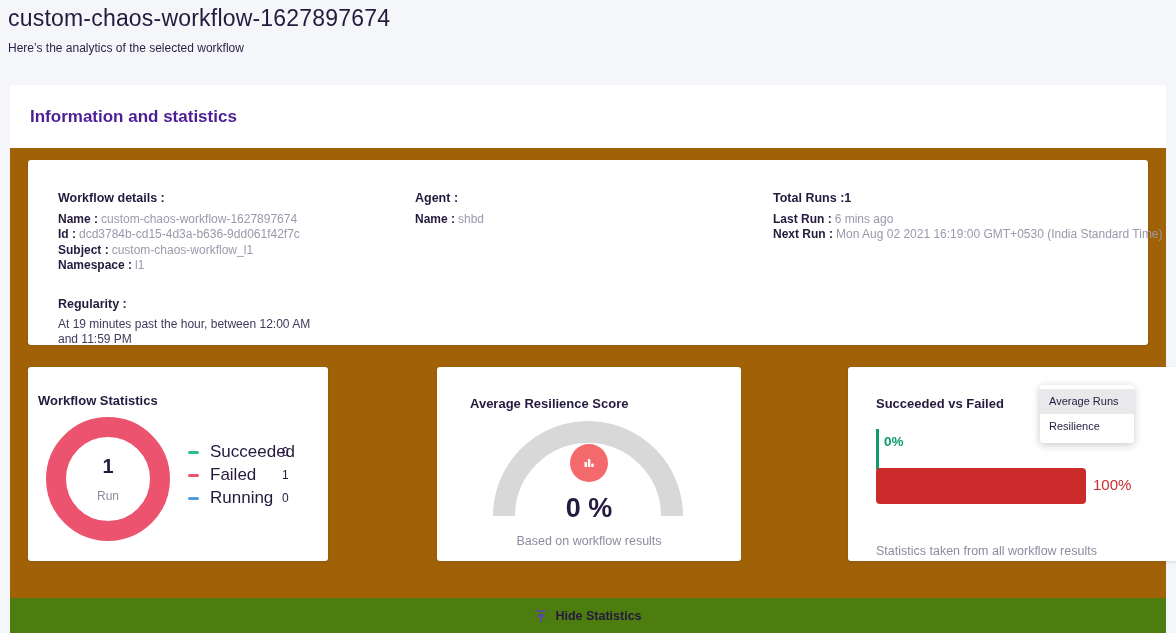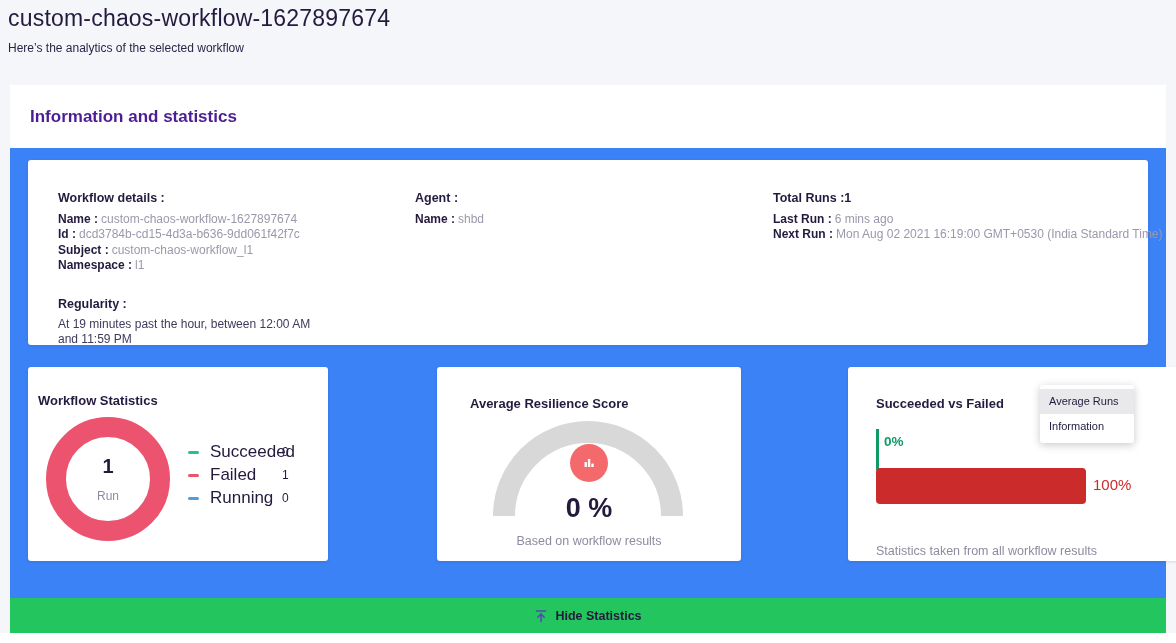--- a/index.html
+++ b/index.html
@@ -10,21 +10,21 @@
     color:#241a3e;
   }
   .page-header{position:absolute;left:8px;top:0;}
   .page-title{font-size:23px;font-weight:500;margin:5px 0 0 0;color:#241a3e;letter-spacing:.2px;}
   .page-subtitle{font-size:12px;color:#2b2448;margin-top:9px;}
 
   .content{position:absolute;left:10px;right:10px;top:85px;}
   .section-band{background:#ffffff;height:63px;display:flex;align-items:center;}
   .section-title{font-size:17px;font-weight:600;margin-left:20px;color:#4c1d95;}
 
-  .panel{position:relative;background:#3b82f6;height:450px;}
+  .panel{position:relative;background:#a16207;height:450px;}
 
   .info-card{
     position:absolute;left:18px;top:12px;width:1120px;height:185px;
     background:#fff;border-radius:3px;box-shadow:0 1px 3px rgba(50,50,90,.14);
   }
   .col{position:absolute;top:0;font-size:12px;}
   .col1{left:30px;width:340px;}
   .col2{left:387px;width:340px;}
   .col3{left:745px;width:375px;}
   .h{font-weight:700;font-size:12.5px;margin-top:24px;margin-bottom:6px;color:#241a3e;}
@@ -70,21 +70,21 @@
   .succ-line{position:absolute;left:28px;top:62px;width:3px;height:41px;}
   .succ-pct{position:absolute;left:36px;top:67px;font-size:13.5px;font-weight:700;}
   .fail-bar{position:absolute;left:28px;top:101px;width:210px;height:36px;border-radius:4px;}
   .fail-pct{position:absolute;left:245px;top:109px;font-size:15px;font-weight:400;}
 
   .menu{position:absolute;left:192px;top:18px;width:94px;background:#fff;border-radius:3px;
     box-shadow:0 2px 8px rgba(0,0,0,.22);padding:4px 0;z-index:3;}
   .menu-item{height:25px;line-height:25px;padding-left:9px;font-size:11px;color:#241a3e;cursor:pointer;}
   .menu-item.selected{background:#e9e9eb;}
 
-  .hide-bar{height:35px;background:#22c55e;display:flex;align-items:center;justify-content:center;cursor:pointer;}
+  .hide-bar{height:35px;background:#4d7c0f;display:flex;align-items:center;justify-content:center;cursor:pointer;}
   .hide-label{font-size:12.5px;font-weight:600;color:#241a3e;margin-left:7px;}
   .bottom-strip{position:absolute;left:-10px;right:-10px;height:12px;background:#ffffff;}
 </style>
 </head>
 <body>
 
 <div class="page-header">
   <h1 class="page-title">custom-chaos-workflow-1627897674</h1>
   <div class="page-subtitle">Here’s the analytics of the selected workflow</div>
 </div>
@@ -180,21 +180,21 @@
       </div>
       <div class="score">0 %</div>
       <div class="card-caption">Based on workflow results</div>
     </div>
 
     <div class="card card3">
       <div class="card-title">Succeeded vs Failed</div>
 
       <div class="menu">
         <div class="menu-item selected">Average Runs</div>
-        <div class="menu-item">Information</div>
+        <div class="menu-item">Resilience</div>
       </div>
 
       <div class="succ-line" style="background: rgb(15, 155, 102);"></div>
       <div class="succ-pct" style="color: rgb(15, 155, 102);">0%</div>
 
       <div class="fail-bar" style="background: rgb(203, 43, 43);"></div>
       <div class="fail-pct" style="color: rgb(203, 43, 43);">100%</div>
 
       <div class="card-caption">Statistics taken from all workflow results</div>
     </div>

